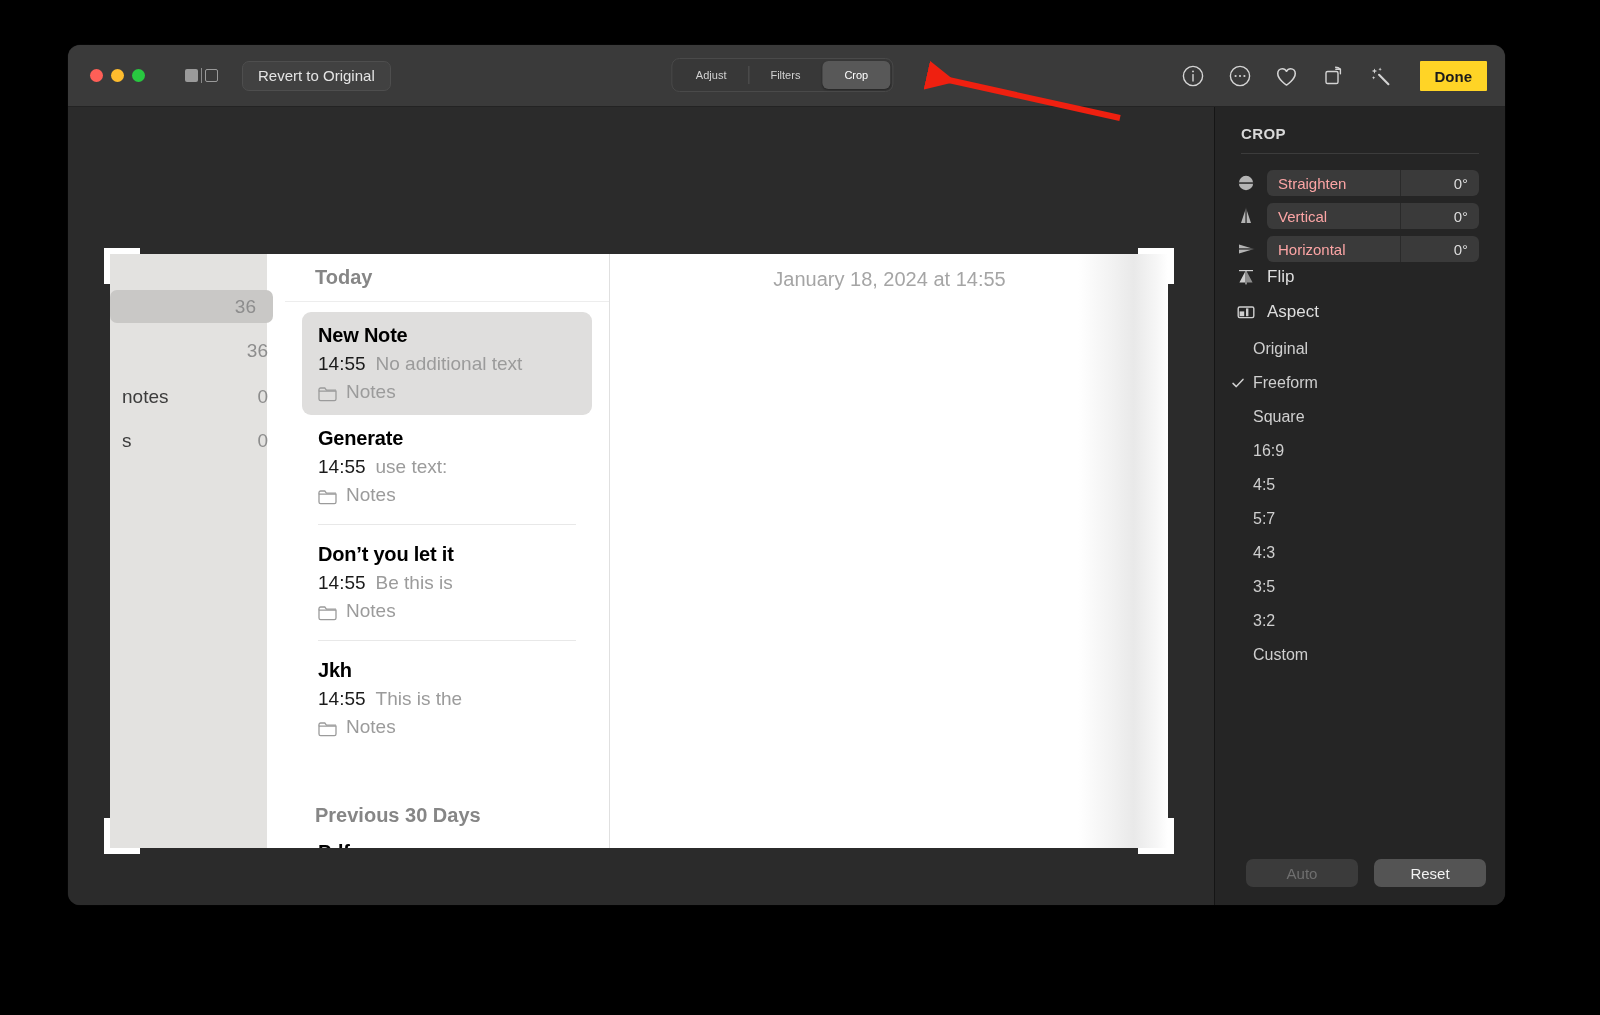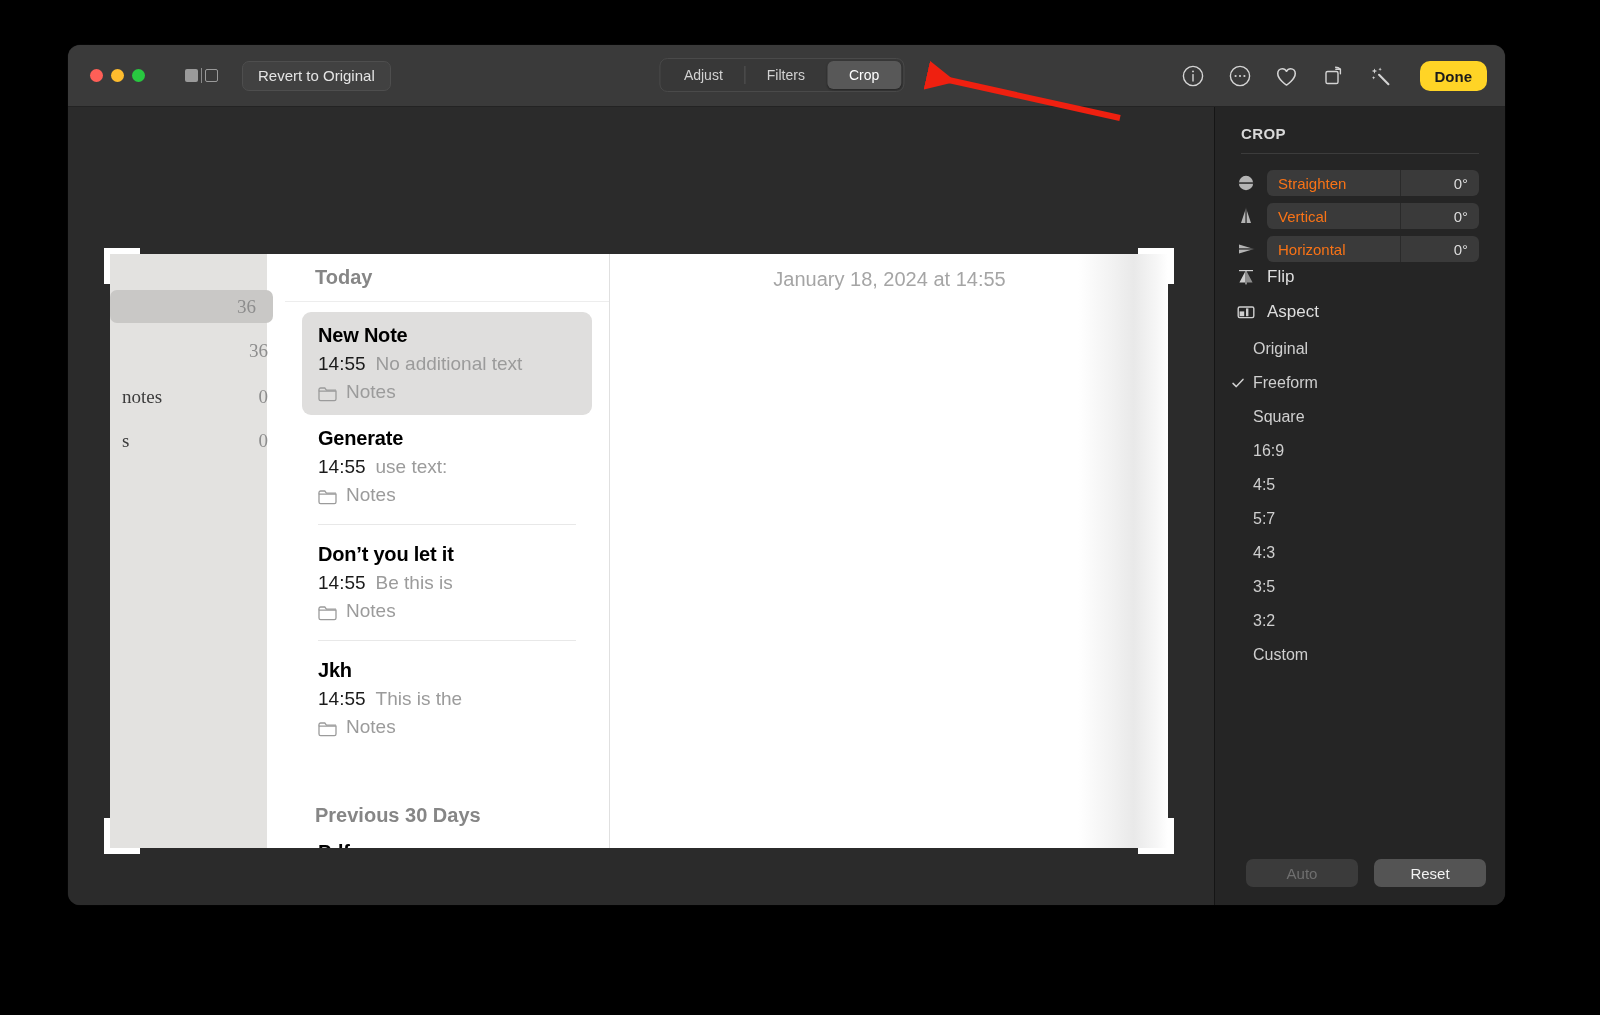--- a/index.html
+++ b/index.html
@@ -61,21 +61,21 @@
     height: 34px;
     display: flex; align-items: center;
     background: #383838;
     border: 1px solid #4a4a4a;
     border-radius: 8px;
     padding: 2px;
   }
   .tab {
     height: 28px; padding: 0 22px;
     display: flex; align-items: center; justify-content: center;
-    font-size: 14px; color: #d2d2d2;
+    font-size: 11px; color: #d2d2d2;
     border-radius: 6px; position: relative;
   }
   .tab + .tab::before {
     content: ""; position: absolute; left: 0; top: 5px;
     width: 1px; height: 18px; background: #555;
   }
   .tab.active {
     background: #585858;
     color: #fff;
     box-shadow: 0 1px 2px rgba(0,0,0,0.35);
@@ -87,21 +87,21 @@
     height: 62px; display: flex; align-items: center; gap: 21px;
   }
   .ticon { width: 26px; height: 26px; display: flex; align-items: center; justify-content: center; }
   .ticon svg { display: block; }
   .done-btn {
     margin-left: 5px;
     height: 30px; padding: 0 15px;
     display: flex; align-items: center; justify-content: center;
     background: #ffd426; color: #1b1b1b;
     font-size: 15px; font-weight: 600;
-    border-radius: 10px;
+    border-radius: 1px;
   }
 
   
   .canvas {
     position: absolute; left: 0; top: 62px;
     width: 1146px; height: 798px;
     background: #2b2b2b;
   }
 
   
@@ -114,21 +114,20 @@
   .photo {
     position: absolute; inset: 0;
     overflow: hidden;
     background: #fff;
   }
   
   .ns-sidebar {
     position: absolute; left: 0; top: 0;
     width: 157px; height: 100%;
     background: #e3e2e0;
-    font-family: Liberation Serif, serif;
   }
   .ns-row {
     position: absolute; left: 0; width: 175px; height: 33px;
     display: flex; align-items: center; justify-content: space-between;
     padding: 0 17px 0 12px;
     font-size: 19px; color: #3c3c3c;
   }
   .ns-row .cnt { color: #8d8d8d; font-size: 19px; }
   .ns-row.sel { background: #c9c8c6; border-radius: 7px; width: 163px; left: 0; }
 
@@ -200,21 +199,21 @@
     margin: 0 26px 0 20px; height: 26px;
   }
   .slider-row + .slider-row { margin-top: 7px; }
   .sl-icon { width: 22px; height: 22px; display: flex; align-items: center; justify-content: center; flex: 0 0 22px; }
   .sl-field {
     flex: 1; height: 26px;
     background: #3a3a3a; border-radius: 6px;
     display: flex; align-items: center;
     overflow: hidden;
   }
-  .sl-label { flex: 1; padding-left: 11px; font-size: 15px; color: #f97316; }
+  .sl-label { flex: 1; padding-left: 11px; font-size: 15px; color: #fca5a5; }
   .sl-sepline { width: 1px; height: 26px; background: #2a2a2a; }
   .sl-value { width: 78px; text-align: right; padding-right: 11px; font-size: 15px; color: #dcdcdc; }
 
   .tool-row {
     display: flex; align-items: center; gap: 10px;
     margin: 0 26px 0 20px; height: 30px;
   }
   .tool-row.flip { margin-top: 0; }
   .tool-row.aspect { margin-top: 5px; }
   .tool-label { font-size: 17px; color: #dedede; }

